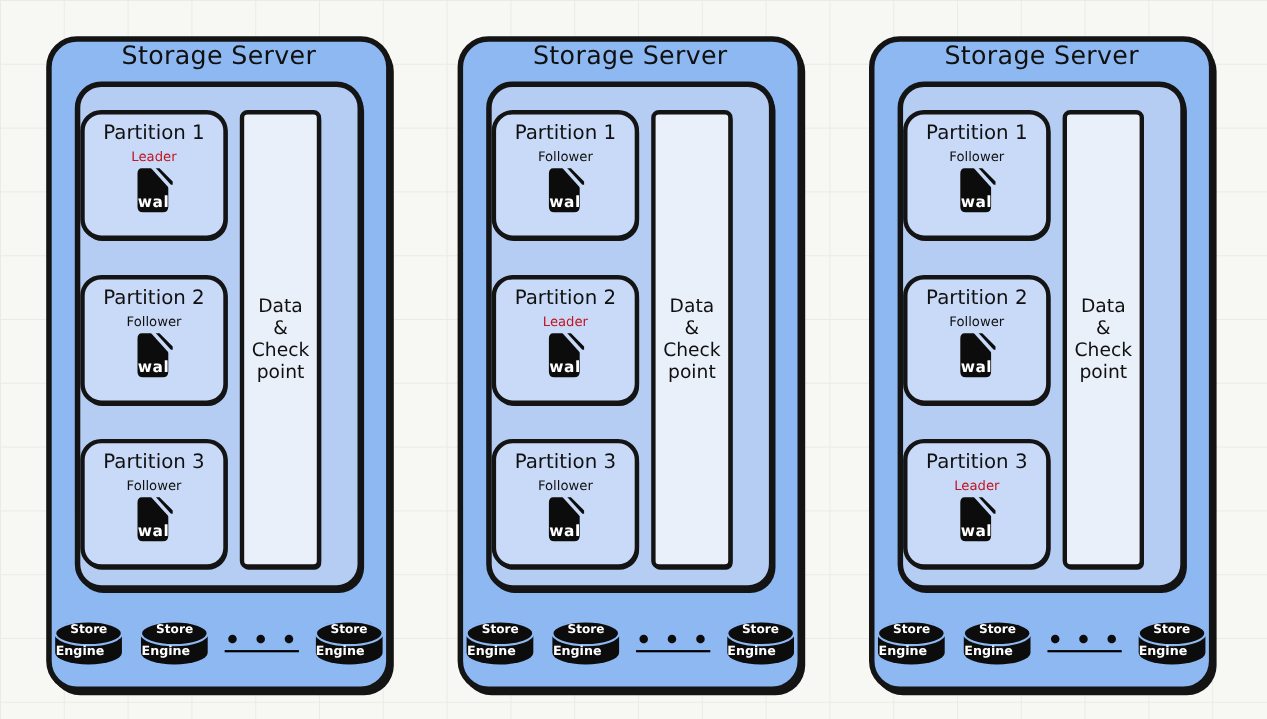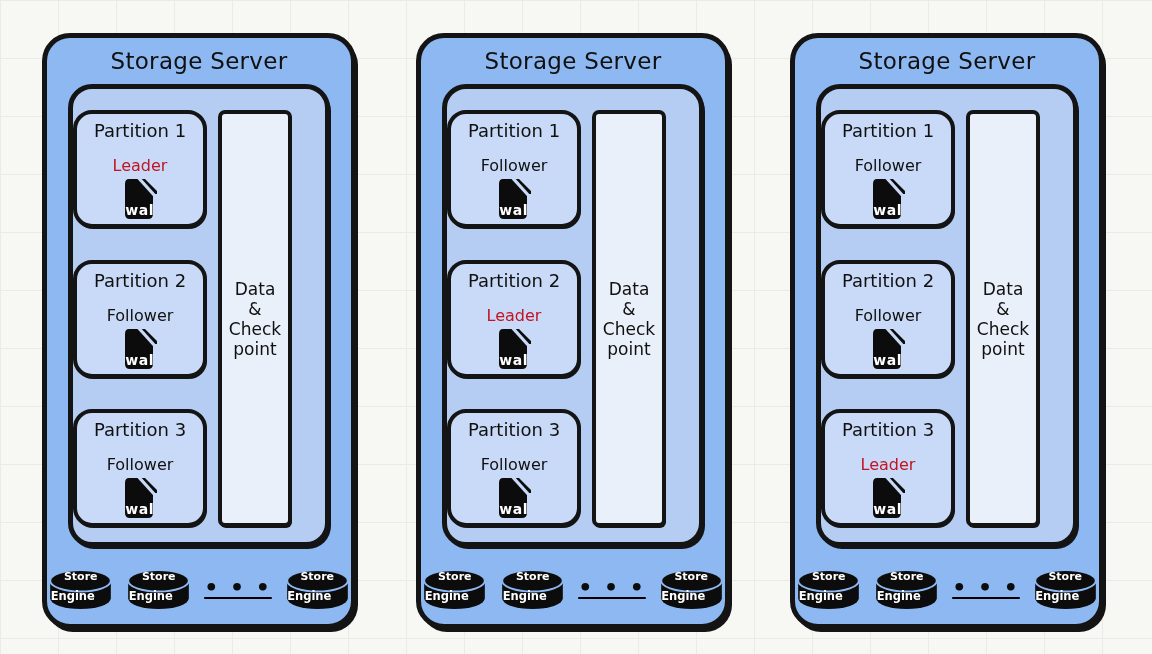--- a/index.html
+++ b/index.html
@@ -11,36 +11,36 @@
     background-size:58px 58px;
     font-family:"DejaVu Sans",sans-serif;
   }
   .servers{position:absolute;top:33px;left:42px;display:flex;gap:60px;}
   .server{
     width:314px;height:596px;box-sizing:border-box;
     background:#8db8f1;border:5px solid #141414;border-radius:28px;
     box-shadow:3px 4px 0 -1px #141414;
     display:flex;flex-direction:column;align-items:center;
   }
-  .server-title{margin-top:10px;font-size:23px;color:#101010;letter-spacing:.3px;}
+  .server-title{font-size:23px;color:#101010;letter-spacing:.3px;}
   .inner{
     margin-top:10px;width:262px;height:463px;box-sizing:border-box;
     background:#b5cdf3;border:5px solid #141414;border-radius:24px;
     box-shadow:2px 3px 0 -1px #141414;
     display:flex;gap:11px;padding:21px 0 15px 0;
   }
   .partitions{width:134px;display:flex;flex-direction:column;justify-content:space-between;}
   .partition{
     height:118px;box-sizing:border-box;
     background:#c8daf7;border:4px solid #141414;border-radius:19px;
     box-shadow:1px 2px 0 -1px #141414;
     display:flex;flex-direction:column;align-items:center;padding-top:6px;
   }
   .p-name{font-size:18px;color:#101010;white-space:nowrap;}
-  .p-role{font-size:16px;margin-top:15px;}
+  .p-role{font-size:12px;margin-top:4px;}
   .wal{position:relative;width:40px;height:44px;margin-top:2px;}
   .wal svg{position:absolute;inset:0;width:100%;height:100%;}
   .wal-label{
     position:absolute;left:0;bottom:3px;width:34px;text-align:right;
     color:#ffffff;font-size:14px;font-weight:bold;letter-spacing:.5px;
   }
   .databox{
     width:74px;box-sizing:border-box;
     background:#eaf0fa;border:4px solid #141414;border-radius:7px;
     box-shadow:1px 2px 0 -1px #141414;

